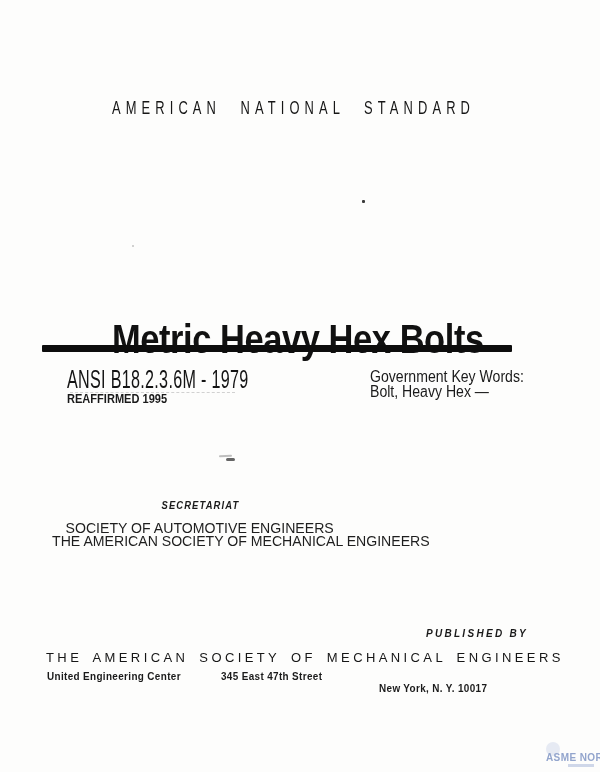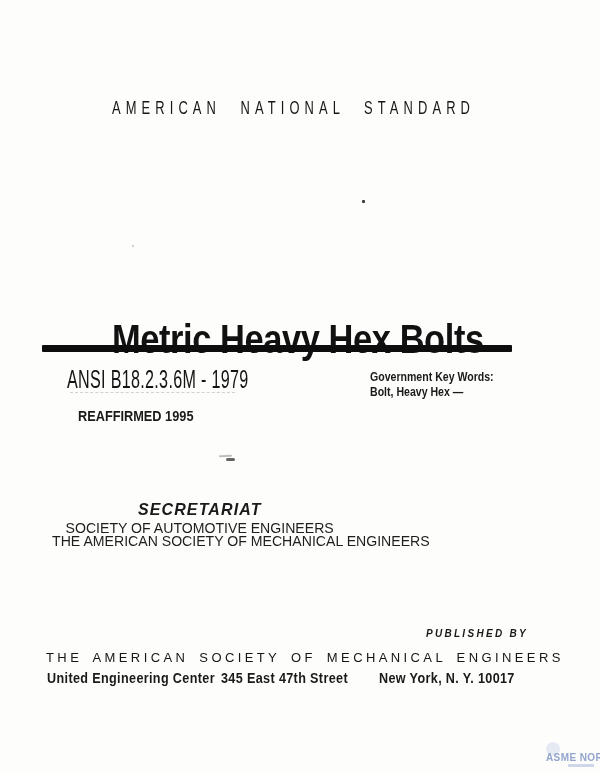--- a/index.html
+++ b/index.html
@@ -60,55 +60,54 @@
   .designation .condense { transform: scaleX(0.62); letter-spacing: 0.5px; }
 
   .designation-underline-artifact {
     left: 70px; top: 392px;
     width: 165px; height: 0;
     border-bottom: 1px dashed #b5b5b5;
     opacity: 0.6;
   }
 
   .reaffirmed {
-    left: 67px; top: 407px;
-    font-size: 15px;
-    font-weight: 700;
-    color: #1a1a1a;
-    margin-left: 11px;
+    left: 67px; top: 391px;
+    font-size: 13px;
+    font-weight: 700;
+    color: #1a1a1a;
   }
   .reaffirmed .condense { transform: scaleX(0.85); }
 
   .committee-note {
     left: 67px; top: 416px;
     font-size: 10.5px;
     line-height: 13.5px;
     color: #2a2a2a;
   }
   .committee-note .condense { transform: scaleX(0.82); }
 
   
   .keywords {
     left: 370px; top: 370px;
-    font-size: 12px;
-    font-weight: 700;
+    font-size: 16px;
+    font-weight: 400;
     line-height: 14.5px;
     color: #1a1a1a;
   }
   .keywords .condense { transform: scaleX(0.88); }
 
   
   .secr-line {
     left: 40px;
     width: 320px;
     text-align: center;
   }
   .secr-heading {
     top: 500px;
-    font-size: 17px;
+    font-size: 10px;
     font-weight: 700;
     font-style: italic;
     letter-spacing: 1.2px;
     color: #1a1a1a;
   }
   .secr-org1 { top: 519px; }
   .secr-org2 { top: 532px; }
   .secr-org {
     font-size: 15px;
     color: #1e1e1e;
@@ -130,29 +129,29 @@
   .publisher-name {
     left: 46px; top: 650px;
     font-size: 13px;
     font-weight: 500;
     letter-spacing: 3.4px;
     word-spacing: 4px;
     color: #161616;
   }
   .addr {
     top: 670px;
-    font-size: 14px;
+    font-size: 11px;
     font-weight: 600;
     letter-spacing: 0.4px;
     color: #1a1a1a;
   }
   .addr .condense { transform: scaleX(0.9); }
   .addr-building { left: 47px; }
   .addr-street   { left: 221px; }
-  .addr-city     { left: 379px; }
+  .addr-city     { left: 379px; margin-top: 12px; }
 
   
   .watermark {
     left: 534px; top: 746px;
     width: 64px; height: 22px;
   }
   .watermark-globe {
     position: absolute;
     left: 12px; top: -4px;
     width: 14px; height: 14px;

